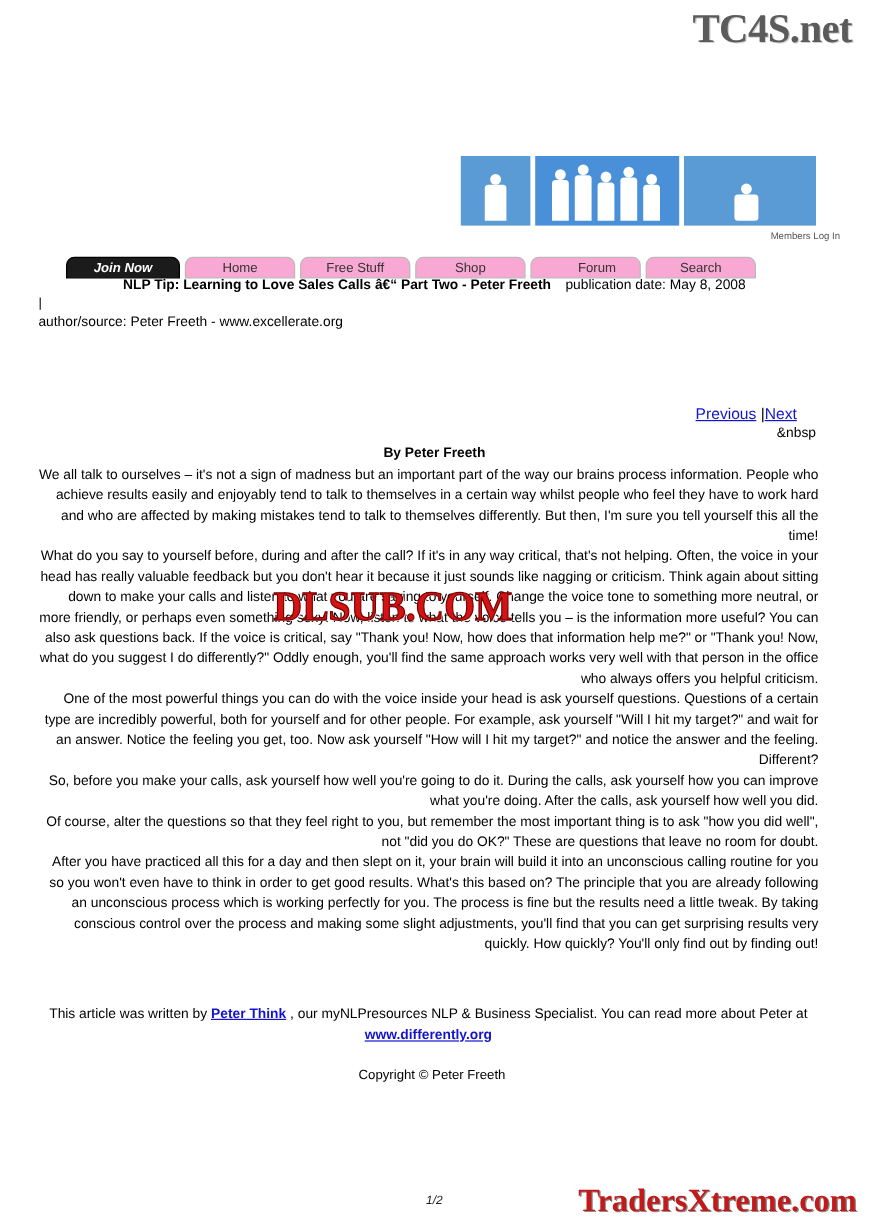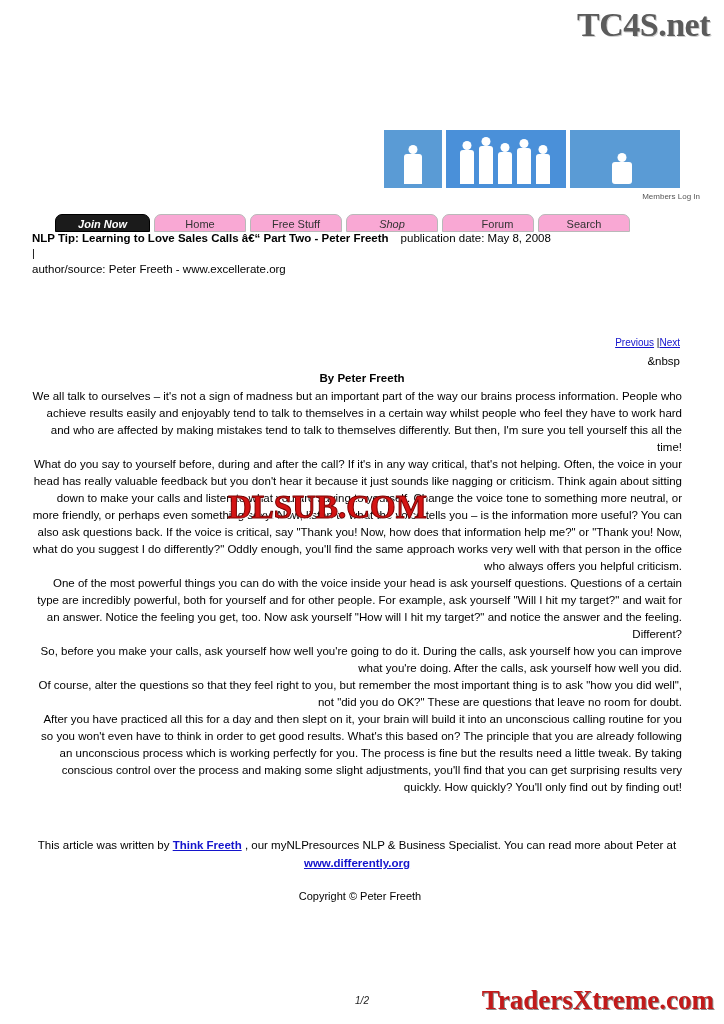--- a/index.html
+++ b/index.html
@@ -158,41 +158,41 @@
   
   .article-head {
     position: absolute;
     top: 232px;
     left: 32px;
     width: 660px;
   }
   .title-line {
     font-size: 11.5px;
     font-weight: bold;
-    text-align: left;
+    text-align: center;
   }
   .title-line .pubdate {
     font-weight: normal;
     margin-left: 12px;
   }
   .pipe-line {
     font-size: 11px;
     margin-top: 3px;
   }
   .author-line {
     font-size: 11.5px;
     margin-top: 4px;
   }
 
   
   .prevnext {
     position: absolute;
     top: 337px;
-    right: 44px;
-    font-size: 10px;
+    right: 60px;
+    font-size: 13px;
     text-align: left;
   }
   .prevnext a {
     color: #1414cc;
     text-decoration: underline;
   }
   .nbsp-line {
     position: absolute;
     top: 355px;
     right: 44px;
@@ -323,21 +323,21 @@
           </div>
       </div>
       <div class="members-login">Members Log In</div>
     </div>
   </div>
 
   <div class="navbar">
     <div class="tab joinnow" style="left:0; width:95px;">Join Now</div>
     <div class="tab" style="left:99px; width:92px;">Home</div>
     <div class="tab" style="left:195px; width:92px;">Free Stuff</div>
-    <div class="tab" style="left:291px; width:92px;font-style:italic;">Shop</div>
+    <div class="tab" style="left:291px; width:92px;">Shop</div>
     <div class="tab" style="left:387px; width:92px;padding-left:19px;">Forum</div>
     <div class="tab" style="left:483px; width:92px;">Search</div>
   </div>
 
   <div class="article-head">
     <div class="title-line">
       <span>NLP Tip: Learning to Love Sales Calls â€“ Part Two - Peter Freeth</span><span class="pubdate">publication date: May 8, 2008</span>
     </div>
     <div class="pipe-line">|</div>
     <div class="author-line">author/source: Peter Freeth - www.excellerate.org</div>
@@ -357,21 +357,21 @@
     <p>One of the most powerful things you can do with the voice inside your head is ask yourself questions. Questions of a certain type are incredibly powerful, both for yourself and for other people. For example, ask yourself "Will I hit my target?" and wait for an answer. Notice the feeling you get, too. Now ask yourself "How will I hit my target?" and notice the answer and the feeling. Different?</p>
     <p>So, before you make your calls, ask yourself how well you're going to do it. During the calls, ask yourself how you can improve what you're doing. After the calls, ask yourself how well you did.</p>
     <p>Of course, alter the questions so that they feel right to you, but remember the most important thing is to ask "how you did well", not "did you do OK?" These are questions that leave no room for doubt.</p>
     <p>After you have practiced all this for a day and then slept on it, your brain will build it into an unconscious calling routine for you so you won't even have to think in order to get good results. What's this based on? The principle that you are already following an unconscious process which is working perfectly for you. The process is fine but the results need a little tweak. By taking conscious control over the process and making some slight adjustments, you'll find that you can get surprising results very quickly. How quickly? You'll only find out by finding out!</p>
   </div>
 
   <div class="center-watermark">DLSUB.COM</div>
 
   <div class="footer-note">
     <span>This article was written by</span>
-    <a href="#">Think Freeth</a>
+    <a href="#">Peter Think</a>
     <span>, our myNLPresources NLP &amp; Business Specialist. You can read more about Peter at</span>
     <a href="#">www.differently.org</a>
   </div>
 
   <div class="copyright">Copyright © Peter Freeth</div>
 
   <div class="page-number">1/2</div>
   <div class="bottom-watermark">TradersXtreme.com</div>
 
 </div>

